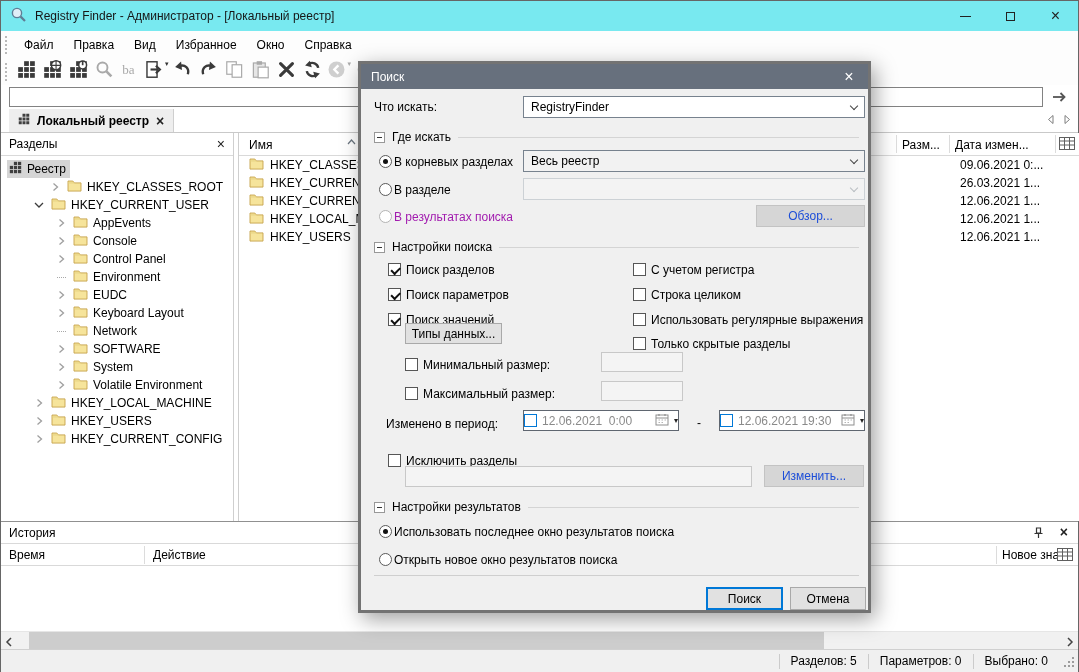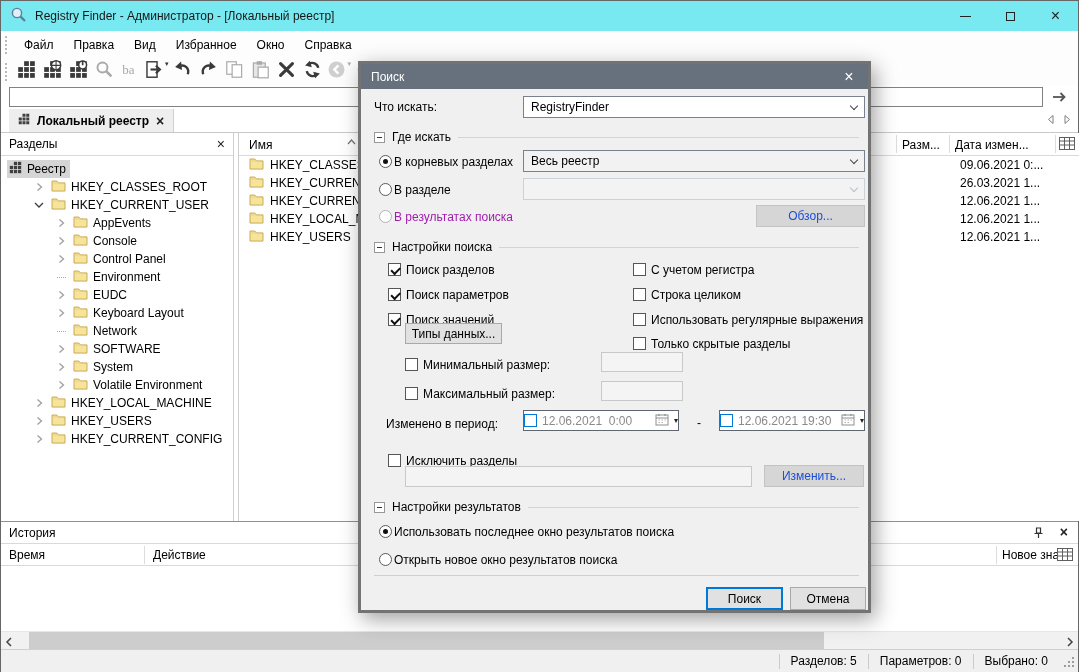--- a/index.html
+++ b/index.html
@@ -326,21 +326,21 @@
                     <rect x="6" y="6" width="4" height="4"></rect>
                     <rect x="11" y="6" width="4" height="4"></rect>
                     <rect x="1" y="11" width="4" height="4"></rect>
                     <rect x="6" y="11" width="4" height="4"></rect>
                     <rect x="11" y="11" width="4" height="4"></rect>
                   </g>
                 </svg></span>
               <span>Реестр</span>
             </span>
           </div>
-          <div class="trow" style="padding-left: 28px;">
+          <div class="trow" style="padding-left: 44px;">
             <span class="texp">
               <svg width="9" height="10" viewBox="0 0 9 10">
                 <polyline points="2.5,1.5 6.5,5 2.5,8.5" fill="none" stroke="#9f9f9f" stroke-width="1.3"></polyline>
               </svg>
             </span>
             <span class="tmain">
               <span><svg width="15" height="13" viewBox="0 0 16 14">
                   <path d="M1 2.2 L6.2 2.2 L7.8 4.2 L15 4.2 L15 13 L1 13 Z" fill="#F6E49B" stroke="#C8A44E"></path>
                   <path d="M1 4.2 L7.8 4.2" stroke="#E4CF80"></path>
                 </svg></span>

